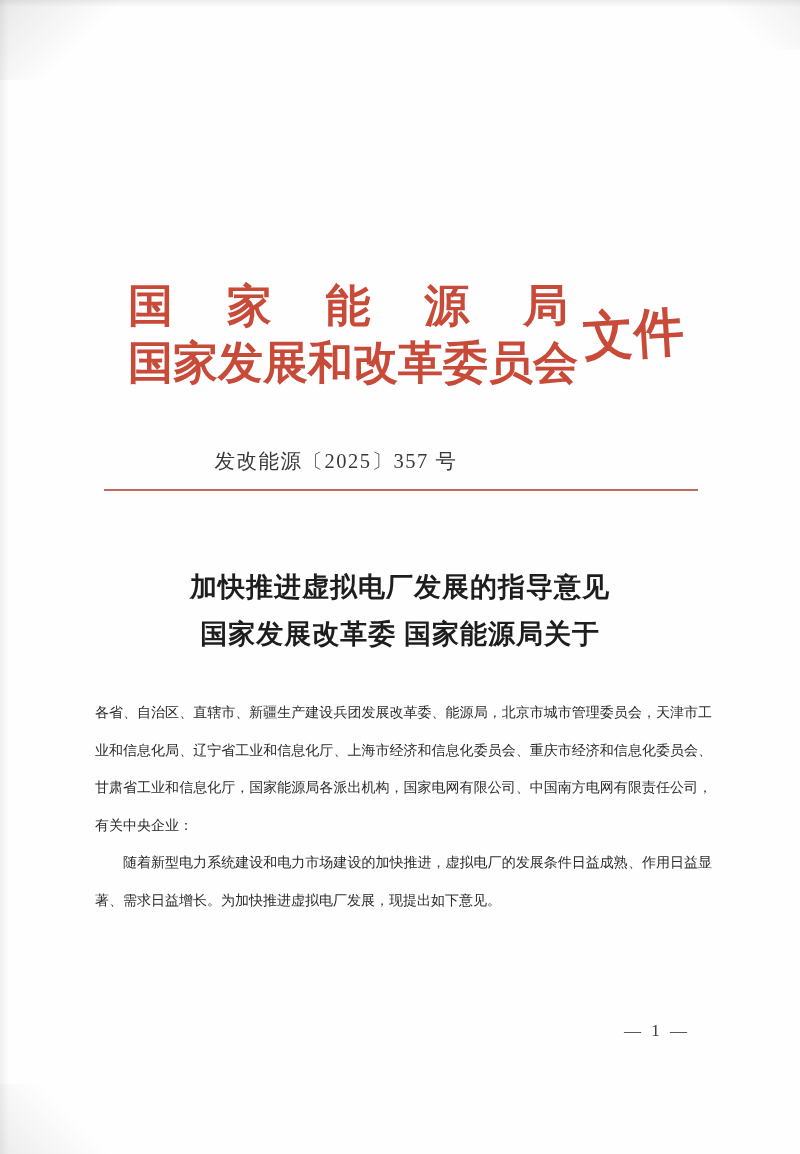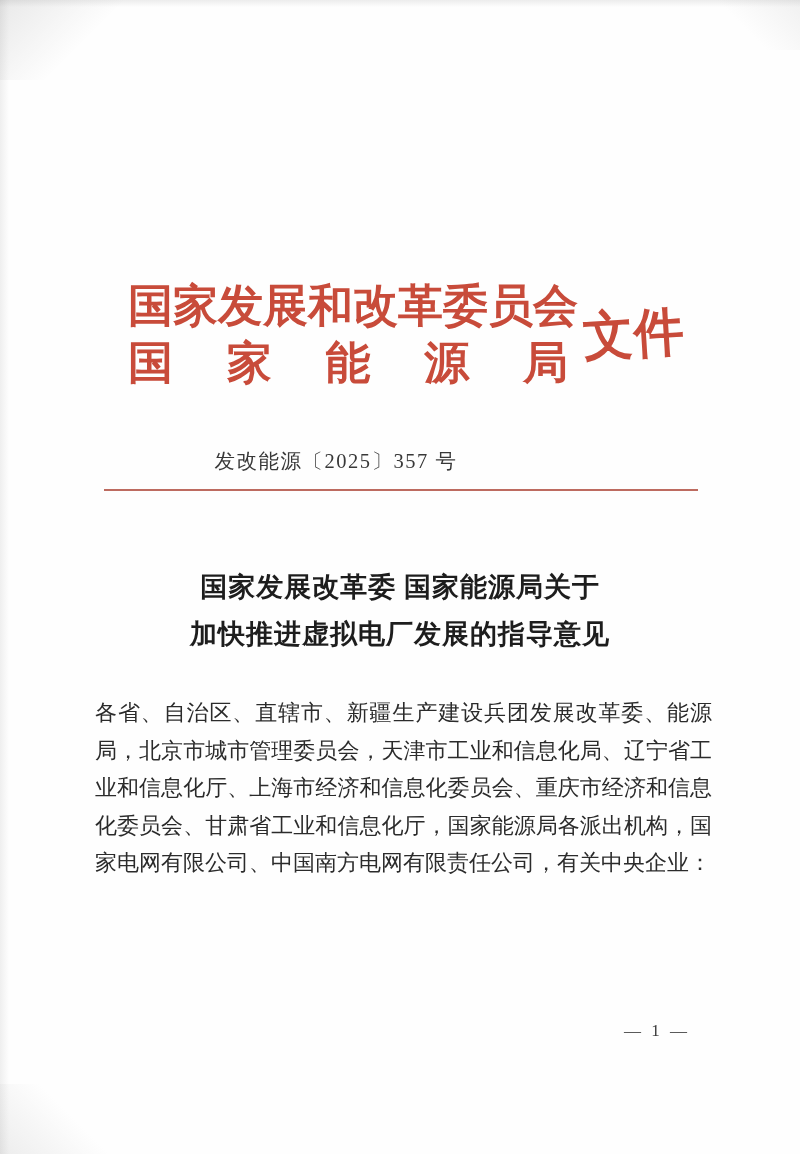--- a/index.html
+++ b/index.html
@@ -102,21 +102,21 @@
     line-height: 47px;
     letter-spacing: 1px;
     color: #1d1d1d;
   }
 
   .body-text {
     position: absolute;
     top: 694px;
     left: 95px;
     width: 617px;
-    font-size: 22px;
+    font-size: 14px;
     line-height: 37.6px;
     color: #2b2b2b;
     text-align: justify;
     line-break: strict;
   }
   .body-text p { margin: 0; }
   .body-text p.indent { text-indent: 2em; }
 
   .page-number {
     position: absolute;
@@ -133,34 +133,35 @@
 <div class="page">
 
   <div class="scan-edge-top"></div>
   <div class="scan-edge-left"></div>
   <div class="scan-corner-tl"></div>
   <div class="scan-corner-bl"></div>
   <div class="scan-corner-tr"></div>
 
   <div class="letterhead">
     <div class="agency-names">
+      <div class="agency-line spread">国家能源局</div>
       <div class="agency-line">国家发展和改革委员会</div>
-      <div class="agency-line spread">国家能源局</div>
     </div>
     <div class="doc-type">文件</div>
   </div>
 
   <div class="doc-number">发改能源〔2025〕357 号</div>
 
   <div class="red-divider"></div>
 
   <div class="doc-title">
+    <div>加快推进虚拟电厂发展的指导意见</div>
     <div>国家发展改革委 国家能源局关于</div>
-    <div>加快推进虚拟电厂发展的指导意见</div>
   </div>
 
   <div class="body-text">
     <p>各省、自治区、直辖市、新疆生产建设兵团发展改革委、能源局，北京市城市管理委员会，天津市工业和信息化局、辽宁省工业和信息化厅、上海市经济和信息化委员会、重庆市经济和信息化委员会、甘肃省工业和信息化厅，国家能源局各派出机构，国家电网有限公司、中国南方电网有限责任公司，有关中央企业：</p>
+    <p class="indent">随着新型电力系统建设和电力市场建设的加快推进，虚拟电厂的发展条件日益成熟、作用日益显著、需求日益增长。为加快推进虚拟电厂发展，现提出如下意见。</p>
   </div>
 
   <div class="page-number">— 1 —</div>
 
 </div>
 
 </body></html>

